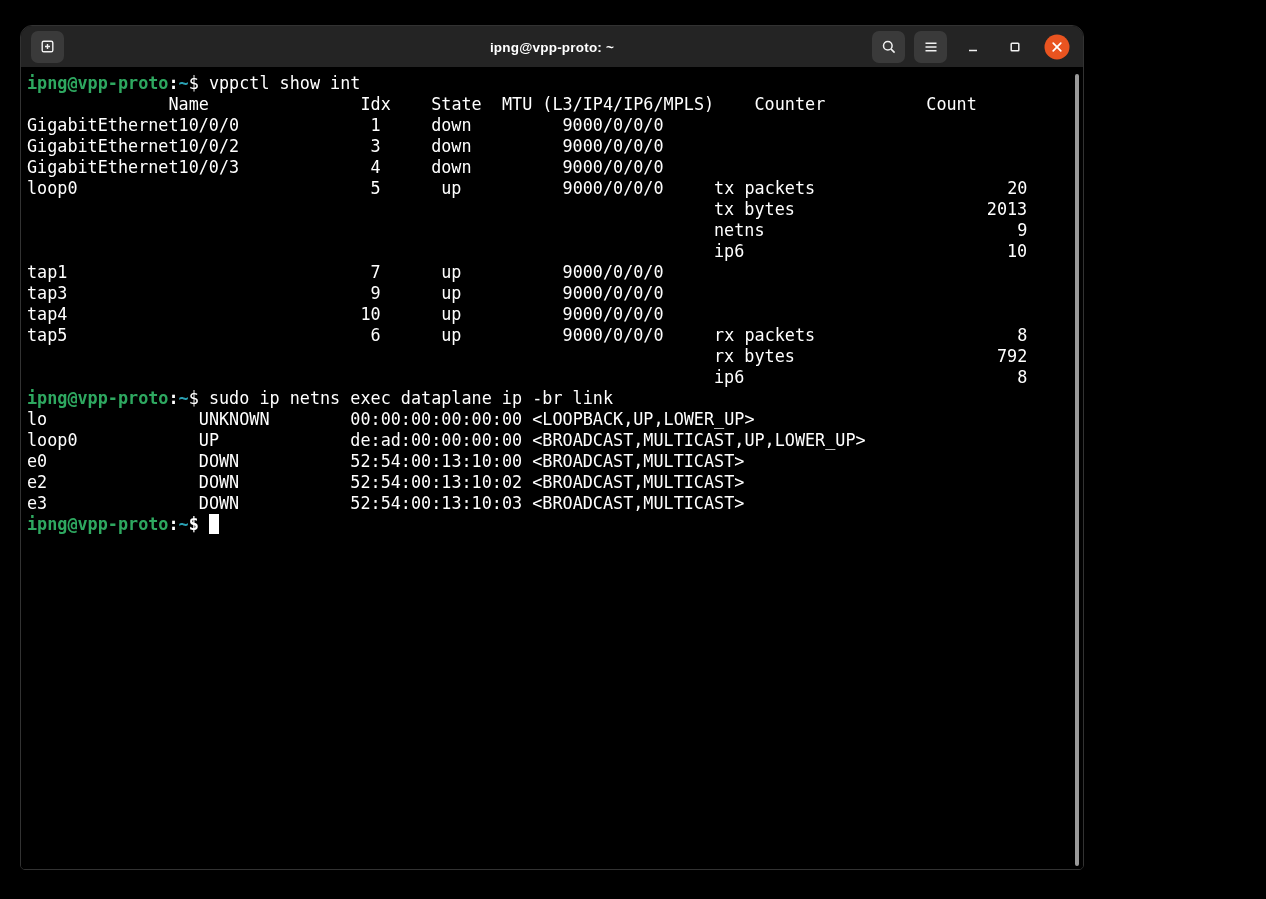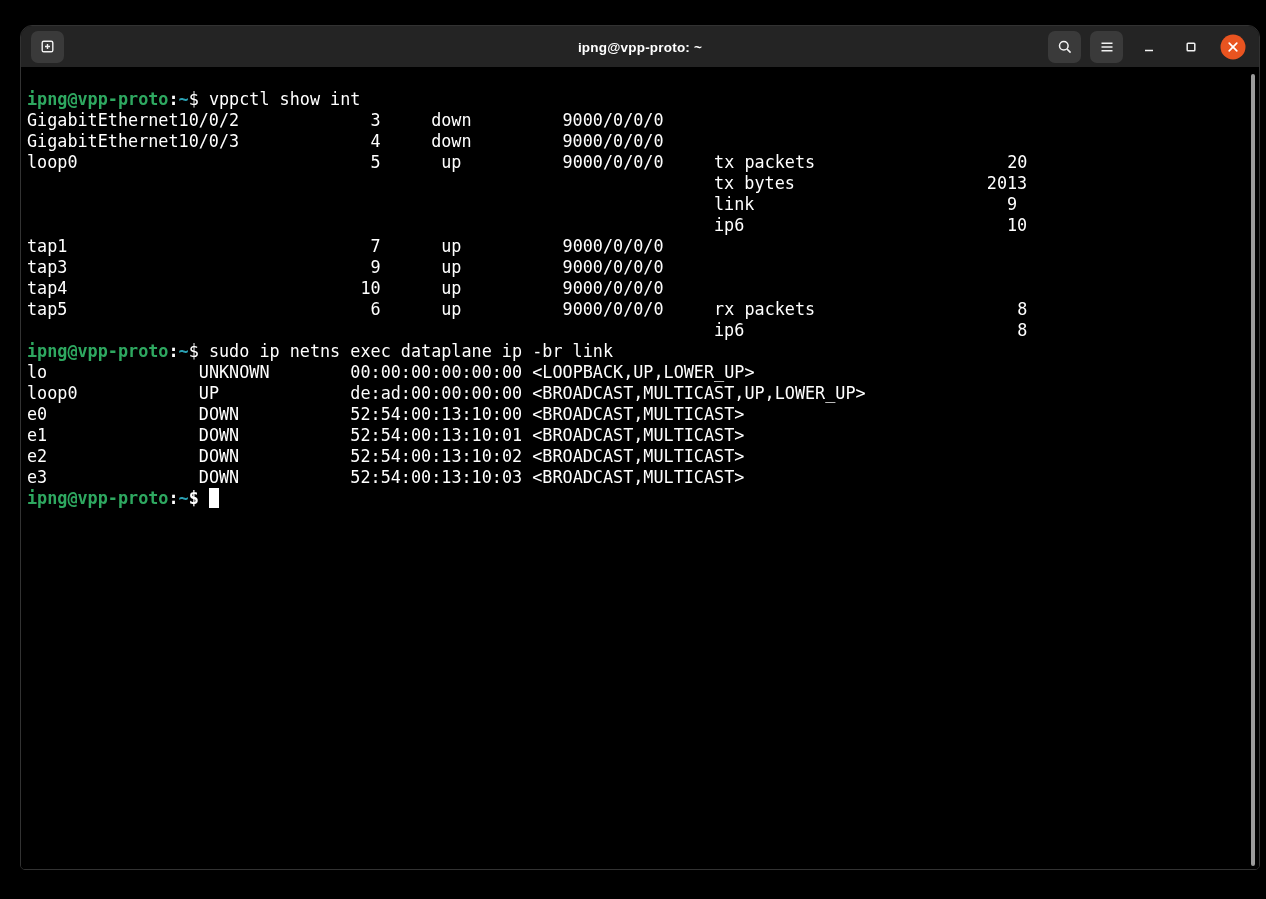--- a/index.html
+++ b/index.html
@@ -3,33 +3,33 @@
 <meta charset="utf-8">
 <style>
   :root{
     --backdrop:#000000; --titlebar-bg:#242424; --btn-bg:#3a3a3a; --title-fg:#ffffff;
     --close-bg:#e95420; --term-bg:#000000; --fg:#ffffff; --green:#2ea860;
     --cyan:#2aa1b3; --scrollbar:#9a9a9a;
   }
   html,body{margin:0;padding:0;}
   body{width:1266px;height:899px;background:var(--backdrop);position:relative;overflow:hidden;
        font-family:"Liberation Sans",sans-serif;}
-  .window{position:absolute;left:20px;top:25px;width:1240px;height:845px;box-sizing:border-box;
+  .window{position:absolute;left:20px;top:25px;width:1064px;height:845px;box-sizing:border-box;
           background:var(--term-bg);border:1px solid #323232;border-radius:12px 12px 5px 5px;overflow:hidden;}
   .titlebar{height:41px;background:var(--titlebar-bg);display:flex;align-items:center;
             padding:0 10px;position:relative;box-sizing:border-box;}
   .tb-btn{width:33px;height:32px;border-radius:7px;display:flex;align-items:center;justify-content:center;flex:0 0 auto;}
   .tb-btn.filled{background:var(--btn-bg);}
   .title{position:absolute;left:50%;top:50%;transform:translate(-50%,-50%);color:var(--title-fg);
          font-weight:bold;font-size:13.5px;letter-spacing:.2px;white-space:nowrap;}
   .controls{margin-left:auto;display:flex;align-items:center;gap:9px;}
   .icon svg{display:block;}
   .terminal{position:absolute;top:41px;left:0;right:0;bottom:0;background:var(--term-bg);
             padding:6px 0 0 6px;font-family:"DejaVu Sans Mono","Liberation Mono",monospace;
-            font-size:16.8px;line-height:21px;color:var(--fg);cursor:text;margin-top:16px;}
+            font-size:16.8px;line-height:21px;color:var(--fg);cursor:text;}
   .tline{white-space:pre;height:21px;}
   .c-green{color:var(--green);font-weight:bold;}
   .c-cyan{color:var(--cyan);font-weight:bold;}
   .c-bold{font-weight:bold;}
   .cursor{background:#ffffff;color:#000000;}
   .scrollbar-thumb{position:absolute;right:4px;top:48px;width:4px;height:792px;border-radius:2px;
                    background:var(--scrollbar);}
 </style>
 </head>
 <body>
@@ -86,34 +86,36 @@
               <line x1="10.2" y1="10.2" x2="17.8" y2="17.8"></line>
               <line x1="17.8" y1="10.2" x2="10.2" y2="17.8"></line>
             </g>
           </svg>
         </span>
       </div>
     </div>
   </div>
   <div class="terminal">
       <div class="tline"><span class="c-green">ipng@vpp-proto</span><span class="c-bold">:</span><span class="c-cyan">~</span><span>$ vppctl show int</span></div>
+      <div class="tline"><span>              </span><span>Name</span><span>               </span><span>Idx</span><span>    </span><span>State</span><span>  </span><span>MTU (L3/IP4/IP6/MPLS)</span><span>    </span><span>Counter</span><span>          </span><span>Count</span></div>
+      <div class="tline"><span>GigabitEthernet10/0/0</span><span>             </span><span>1</span><span>     </span><span>down</span><span>         </span><span>9000/0/0/0</span></div>
       <div class="tline"><span>GigabitEthernet10/0/2</span><span>             </span><span>3</span><span>     </span><span>down</span><span>         </span><span>9000/0/0/0</span></div>
       <div class="tline"><span>GigabitEthernet10/0/3</span><span>             </span><span>4</span><span>     </span><span>down</span><span>         </span><span>9000/0/0/0</span></div>
       <div class="tline"><span>loop0</span><span>                             </span><span>5</span><span>      </span><span>up</span><span>          </span><span>9000/0/0/0</span><span>     </span><span>tx packets</span><span>                   </span><span>20</span></div>
       <div class="tline"><span>                                                                    </span><span>tx bytes</span><span>                   </span><span>2013</span></div>
-      <div class="tline"><span>                                                                    </span><span>link</span><span>                         </span><span>9</span></div>
+      <div class="tline"><span>                                                                    </span><span>netns</span><span>                         </span><span>9</span></div>
       <div class="tline"><span>                                                                    </span><span>ip6</span><span>                          </span><span>10</span></div>
       <div class="tline"><span>tap1</span><span>                              </span><span>7</span><span>      </span><span>up</span><span>          </span><span>9000/0/0/0</span></div>
       <div class="tline"><span>tap3</span><span>                              </span><span>9</span><span>      </span><span>up</span><span>          </span><span>9000/0/0/0</span></div>
       <div class="tline"><span>tap4</span><span>                             </span><span>10</span><span>      </span><span>up</span><span>          </span><span>9000/0/0/0</span></div>
       <div class="tline"><span>tap5</span><span>                              </span><span>6</span><span>      </span><span>up</span><span>          </span><span>9000/0/0/0</span><span>     </span><span>rx packets</span><span>                    </span><span>8</span></div>
+      <div class="tline"><span>                                                                    </span><span>rx bytes</span><span>                    </span><span>792</span></div>
       <div class="tline"><span>                                                                    </span><span>ip6</span><span>                           </span><span>8</span></div>
       <div class="tline"><span class="c-green">ipng@vpp-proto</span><span class="c-bold">:</span><span class="c-cyan">~</span><span>$ sudo ip netns exec dataplane ip -br link</span></div>
       <div class="tline"><span>lo</span><span>               </span><span>UNKNOWN</span><span>        </span><span>00:00:00:00:00:00</span><span> </span><span>&lt;LOOPBACK,UP,LOWER_UP&gt;</span></div>
       <div class="tline"><span>loop0</span><span>            </span><span>UP</span><span>             </span><span>de:ad:00:00:00:00</span><span> </span><span>&lt;BROADCAST,MULTICAST,UP,LOWER_UP&gt;</span></div>
       <div class="tline"><span>e0</span><span>               </span><span>DOWN</span><span>           </span><span>52:54:00:13:10:00</span><span> </span><span>&lt;BROADCAST,MULTICAST&gt;</span></div>
-      <div class="tline"><span>e1</span><span>               </span><span>DOWN</span><span>           </span><span>52:54:00:13:10:01</span><span> </span><span>&lt;BROADCAST,MULTICAST&gt;</span></div>
       <div class="tline"><span>e2</span><span>               </span><span>DOWN</span><span>           </span><span>52:54:00:13:10:02</span><span> </span><span>&lt;BROADCAST,MULTICAST&gt;</span></div>
       <div class="tline"><span>e3</span><span>               </span><span>DOWN</span><span>           </span><span>52:54:00:13:10:03</span><span> </span><span>&lt;BROADCAST,MULTICAST&gt;</span></div>
       <div class="tline"><span class="c-green">ipng@vpp-proto</span><span class="c-bold">:</span><span class="c-cyan">~</span><span class="c-bold">$ </span><span class="cursor"> </span></div>
     </div>
   <div class="scrollbar-thumb"></div>
 </div>
 
 </body></html>

